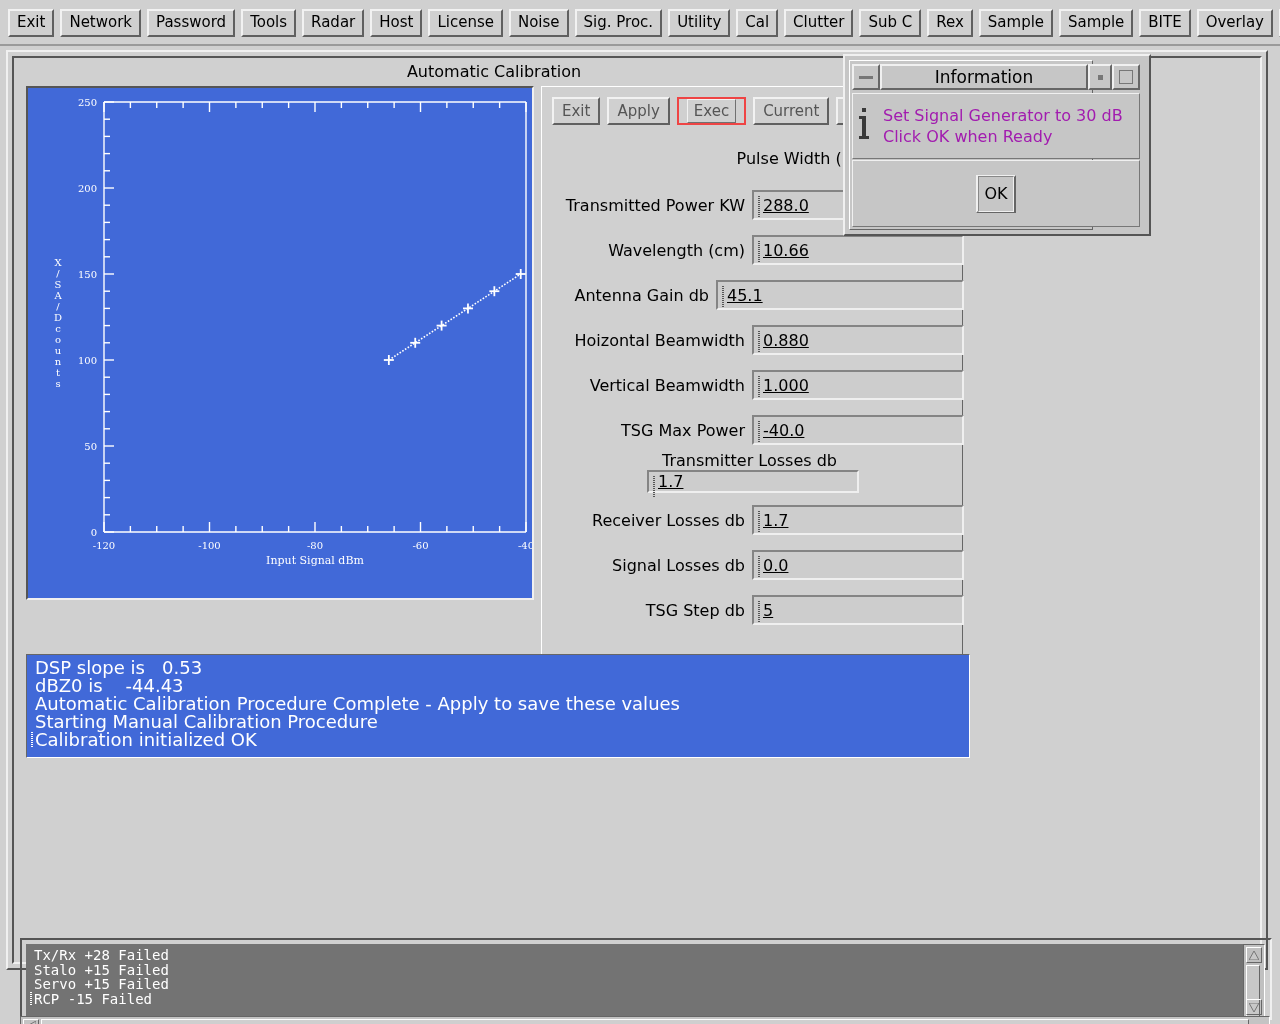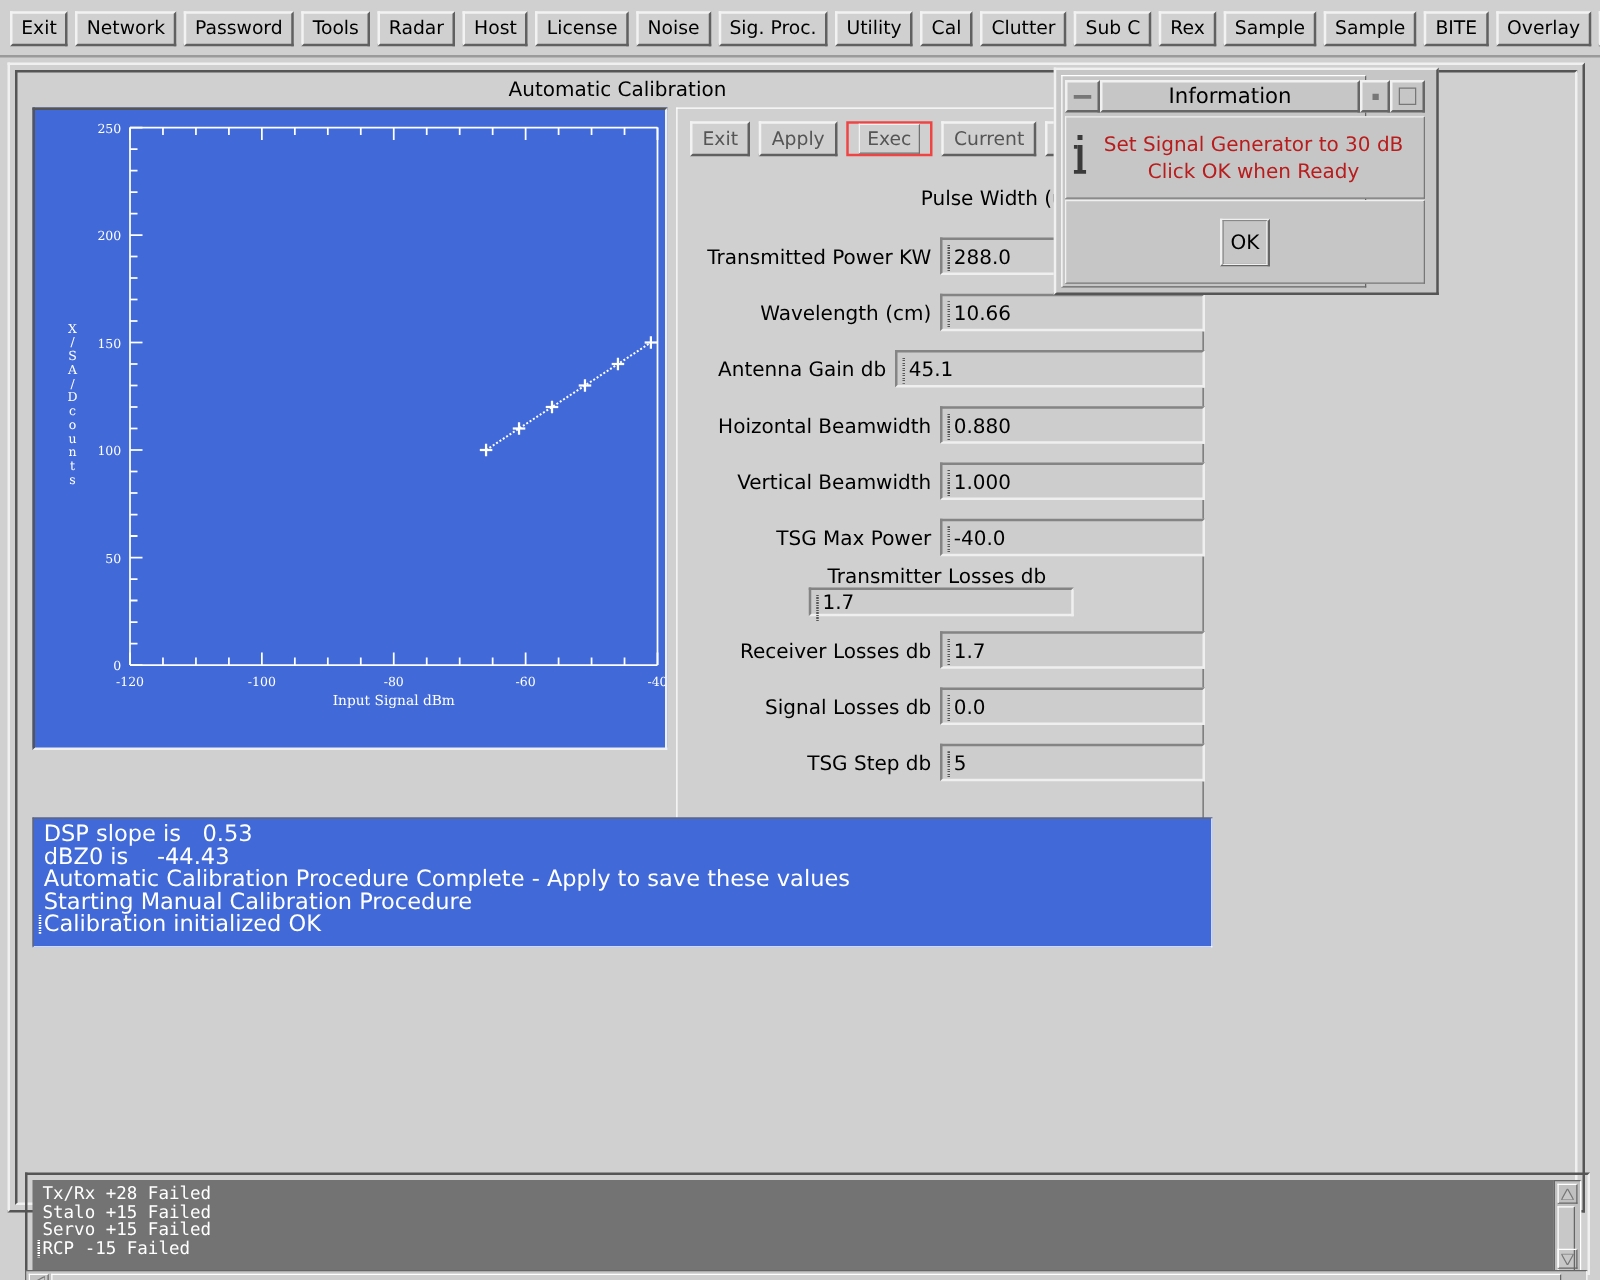--- a/index.html
+++ b/index.html
@@ -56,21 +56,21 @@
   .frow{position:absolute;left:0;width:422px;height:30px;display:flex;align-items:center;}
   .flabel{font-size:16px;color:#000;white-space:nowrap;padding-right:7px;text-align:right;}
   .ffield{
     background:#cdcdcd;height:30px;box-sizing:border-box;display:flex;align-items:center;
     border-top:2px solid #848484;border-left:2px solid #848484;
     border-right:2px solid #efefef;border-bottom:2px solid #efefef;
     position:relative;
   }
   .ffield .caret{position:absolute;left:4px;top:4px;width:2px;height:21px;
      background:repeating-linear-gradient(to bottom,#555 0 1px,transparent 1px 2px);}
-  .ffield .val{font-size:16px;color:#000;padding-left:9px;}
+  .ffield .val{font-size:16px;color:#000;padding-left:9px;text-decoration:underline;}
 
   .optmenu{
     background:#d0d0d0;height:31px;box-sizing:border-box;display:flex;align-items:center;
     border-top:2px solid #f2f2f2;border-left:2px solid #f2f2f2;
     border-right:2px solid #606060;border-bottom:2px solid #606060;padding:0 8px;gap:10px;
   }
   .optmenu .val{font-size:16px;color:#000;}
   .optmenu .bar{width:20px;height:8px;background:#c8c8c8;box-sizing:border-box;
     border-top:1px solid #f2f2f2;border-left:1px solid #f2f2f2;
     border-right:1px solid #606060;border-bottom:1px solid #606060;}
@@ -93,31 +93,31 @@
 
   .vscroll{position:absolute;right:5px;top:4px;width:22px;height:74px;background:#c0c0c0;box-sizing:border-box;}
   .vthumb{position:absolute;left:2px;top:20px;width:14px;height:110px;background:#c8c8c8;box-sizing:border-box;}
   .arrowbtn{position:absolute;left:2px;width:14px;height:14px;display:flex;align-items:center;justify-content:center;}
 
   .hscroll{position:absolute;left:6px;top:958px;width:1250px;height:20px;background:#c4c4c4;box-sizing:border-box;}
   .hthumb{position:absolute;left:20px;top:2px;width:1208px;height:12px;background:#cfcfcf;box-sizing:border-box;}
 
   
   .dlg{position:absolute;left:843px;top:54px;width:308px;height:182px;background:#c6c6c6;box-sizing:border-box;}
-  .dlg-inner{position:absolute;left:4px;top:4px;width:244px;height:170px;background:#c6c6c6;box-sizing:border-box;text-align:center;}
+  .dlg-inner{position:absolute;left:4px;top:4px;width:244px;height:170px;background:#c6c6c6;box-sizing:border-box;}
   .dlg-tbar{position:absolute;left:2px;top:2px;width:288px;height:28px;display:flex;align-items:center;}
   .tb-btn{width:28px;height:26px;background:#c6c6c6;box-sizing:border-box;display:flex;align-items:center;justify-content:center;
      border-top:2px solid #f0f0f0;border-left:2px solid #f0f0f0;border-right:2px solid #666;border-bottom:2px solid #666;}
   .tb-title{flex:1;height:26px;background:#c6c6c6;box-sizing:border-box;display:flex;align-items:center;justify-content:center;
      font-size:17px;color:#000;
      border-top:2px solid #f0f0f0;border-left:2px solid #f0f0f0;border-right:2px solid #666;border-bottom:2px solid #666;}
   .dlg-body{position:absolute;left:2px;top:32px;width:288px;height:66px;background:#c6c6c6;box-sizing:border-box;
      display:flex;align-items:center;padding-left:6px;gap:14px;
      border-top:1px solid #f0f0f0;border-left:1px solid #f0f0f0;border-right:1px solid #777;border-bottom:1px solid #777;}
-  .dlg-body .txt{font-size:16px;color:#b91c1c;line-height:21px;}
+  .dlg-body .txt{font-size:16px;color:#a21caf;line-height:21px;}
   .dlg-foot{position:absolute;left:2px;top:99px;width:288px;height:67px;background:#c6c6c6;box-sizing:border-box;
      display:flex;align-items:center;justify-content:center;
      border-top:1px solid #f0f0f0;border-left:1px solid #f0f0f0;border-right:1px solid #777;border-bottom:1px solid #777;}
   .okbtn{width:40px;height:38px;background:#c6c6c6;box-sizing:border-box;display:flex;align-items:center;justify-content:center;
      border-top:2px solid #f0f0f0;border-left:2px solid #f0f0f0;border-right:2px solid #666;border-bottom:2px solid #666;}
   .okbtn .ib{width:100%;height:100%;display:flex;align-items:center;justify-content:center;font-size:16px;
      border-top:1px solid #888;border-left:1px solid #888;border-right:1px solid #f0f0f0;border-bottom:1px solid #f0f0f0;}
 </style>
 </head>
 <body>

